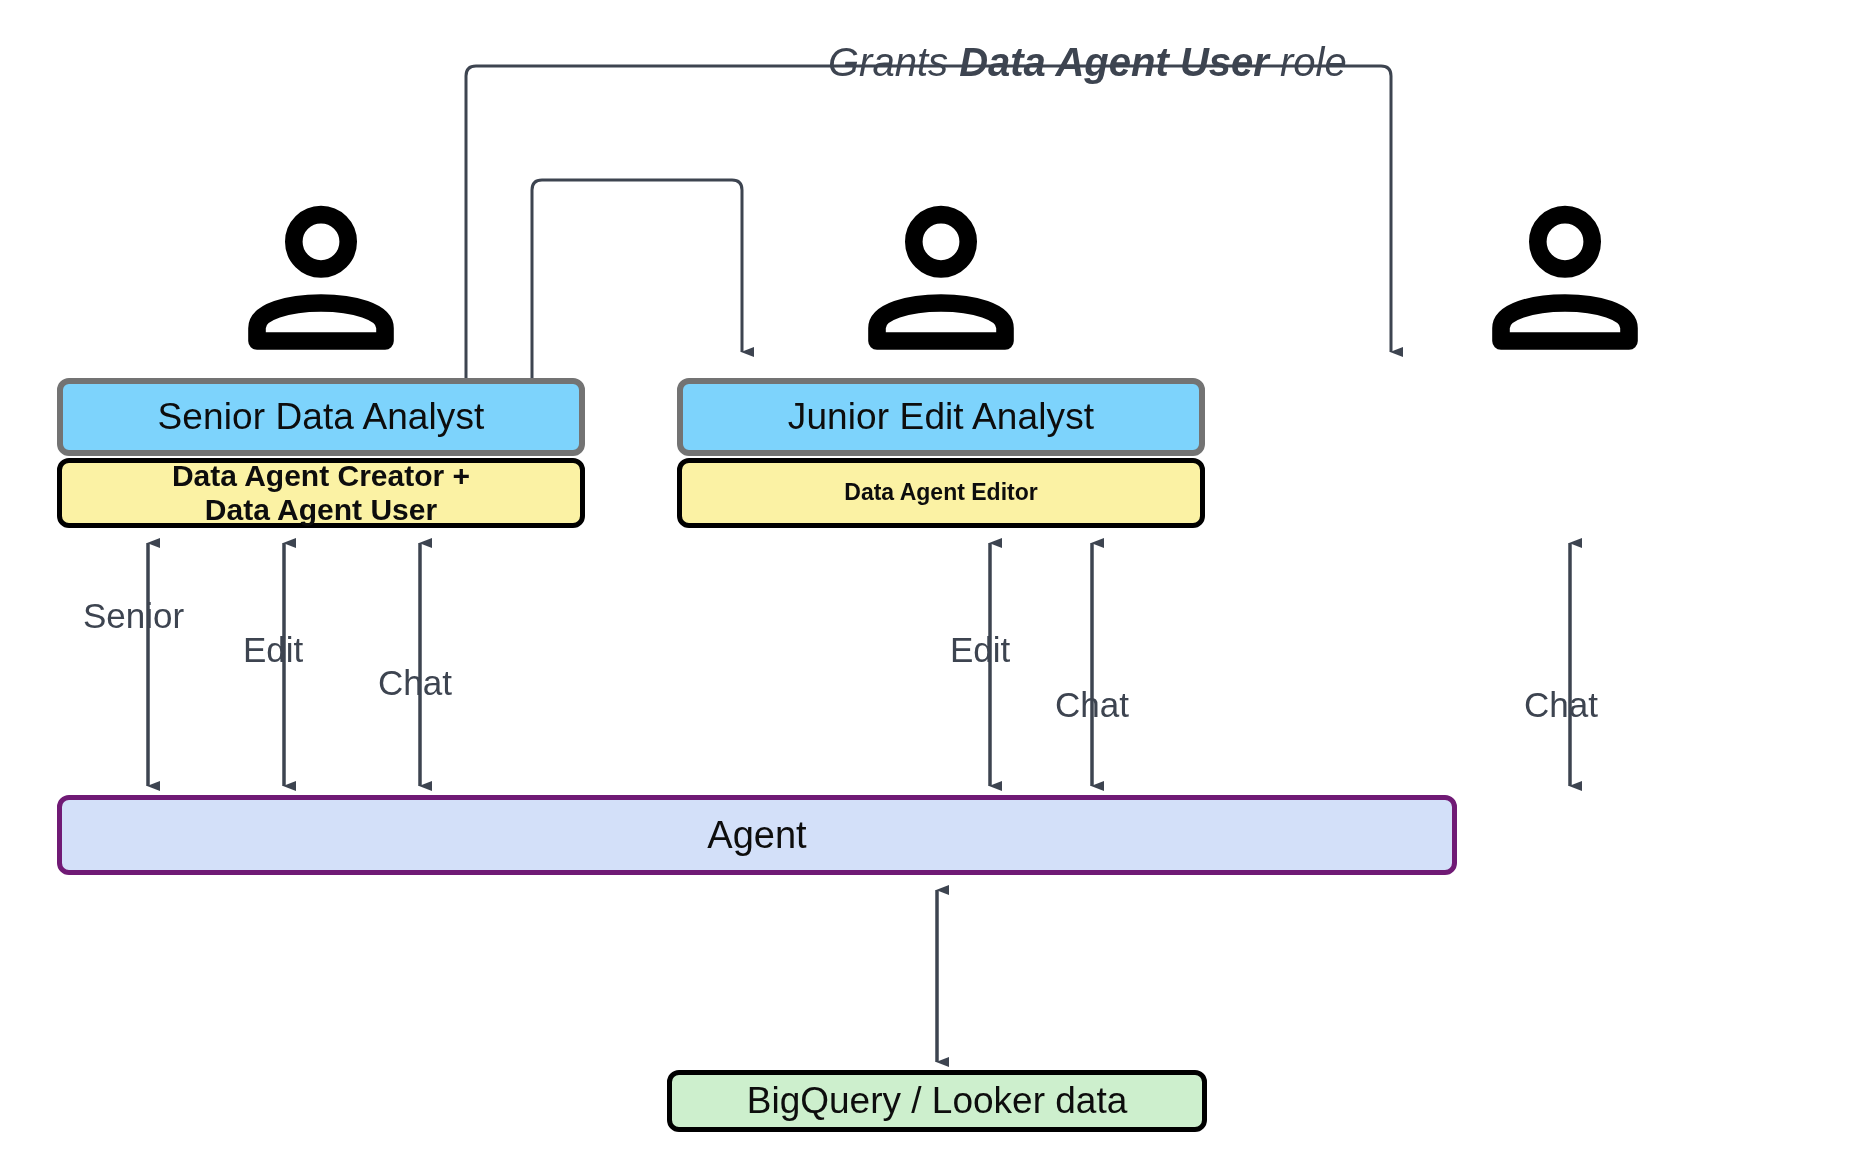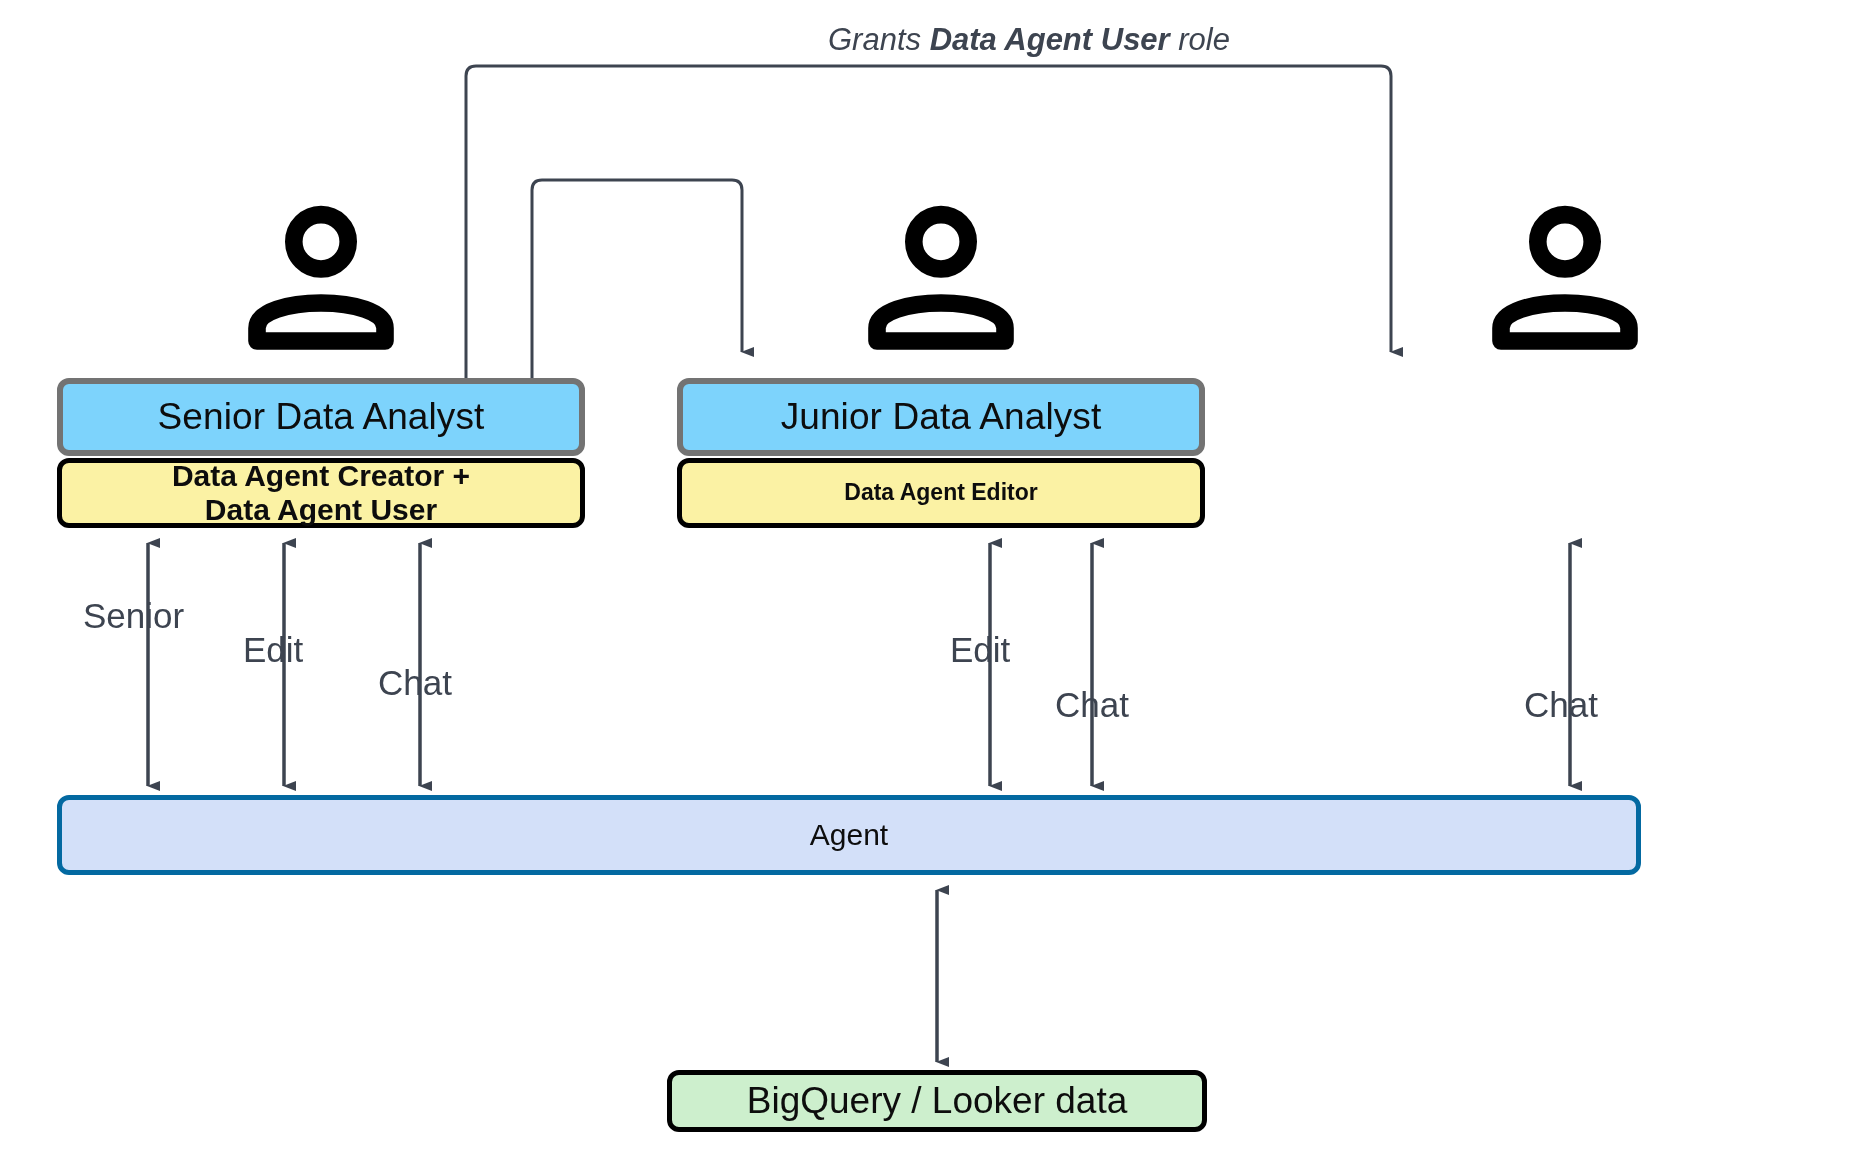--- a/index.html
+++ b/index.html
@@ -70,29 +70,29 @@
     position: relative;
     z-index: 2;
   }
   .role-box.two-line { font-size: 30px; }
   
   #agent-bar {
     position: absolute;
     box-sizing: border-box;
     left: 57px;
     top: 795px;
-    width: 1584px;
+    width: 1400px;
     height: 80px;
     background: #d3e0f9;
-    border: 5px solid #0369a1;
-    border-radius: 12px;
-    display: flex;
-    align-items: center;
-    justify-content: center;
-    font-size: 30px;
+    border: 5px solid #701a75;
+    border-radius: 12px;
+    display: flex;
+    align-items: center;
+    justify-content: center;
+    font-size: 38px;
     color: #0d0d0d;
   }
   
   #data-box {
     position: absolute;
     box-sizing: border-box;
     left: 667px;
     top: 1070px;
     width: 540px;
     height: 62px;
@@ -107,24 +107,25 @@
   }
   
   .flow-label {
     position: absolute;
     font-size: 35px;
     color: #3d4450;
     white-space: nowrap;
   }
   .grant-label {
     position: absolute;
-    font-size: 31px;
+    font-size: 40px;
     font-style: italic;
     color: #3d4450;
     white-space: nowrap;
+    margin-top: 18px;
   }
   .grant-label b { font-weight: bold; font-style: italic; }
 </style>
 </head>
 <body>
 
 <div id="canvas">
 
   <svg id="wires" viewBox="0 0 1852 1176" width="1852" height="1176">
     <defs>
@@ -204,21 +205,21 @@
     <div class="title-box">Senior Data Analyst</div>
     <div class="role-box two-line">
       <span>
         <span>Data Agent Creator +</span><br>
         <span>Data Agent User</span>
       </span>
     </div>
   </div>
 
   <div class="col" style="left:677px; top:378px; width:528px;">
-    <div class="title-box">Junior Data Analyst</div>
+    <div class="title-box">Junior Edit Analyst</div>
     <div class="role-box">Data Agent Editor</div>
   </div>
 
 
   <div class="flow-label" style="left:83px; top:596px;">Senior</div>
   <div class="flow-label" style="left:243px; top:630px;">Edit</div>
   <div class="flow-label" style="left:378px; top:663px;">Chat</div>
 
   <div class="flow-label" style="left:950px; top:630px;">Edit</div>
   <div class="flow-label" style="left:1055px; top:685px;">Chat</div>

